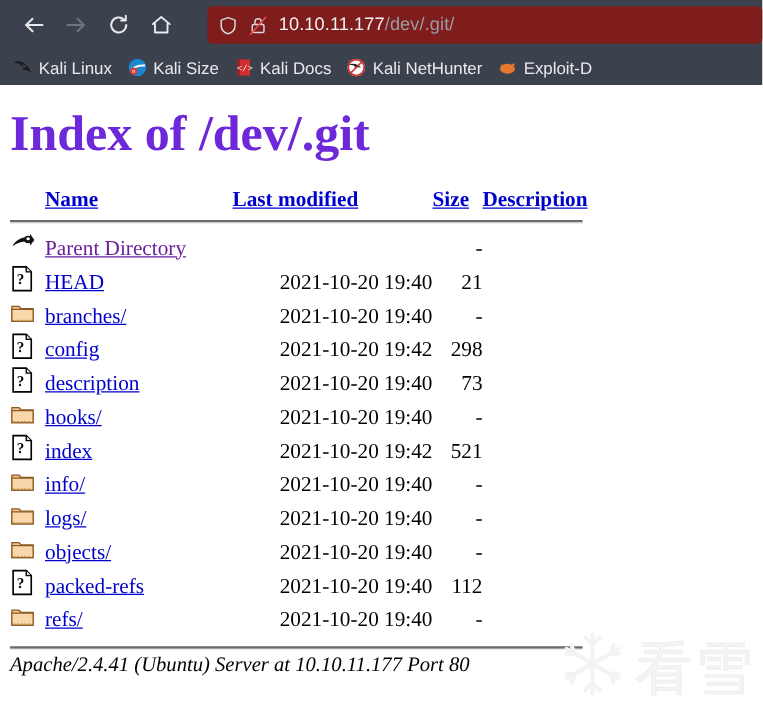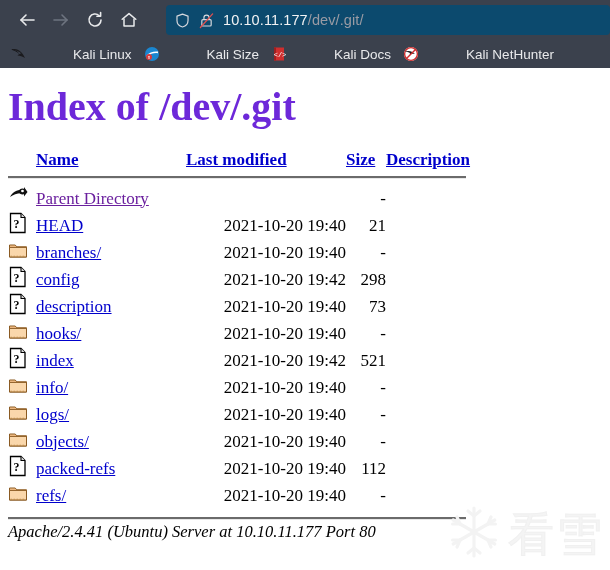--- a/index.html
+++ b/index.html
@@ -30,21 +30,21 @@
     align-items: center;
     justify-content: center;
     flex: 0 0 auto;
   }
   .nav-btn svg { display: block; }
 
   .urlbar {
     flex: 1 1 auto;
     margin-left: 20px;
     height: 30px;
-    background: #0c4a6e;
+    background: #7f1d1d;
     border-radius: 4px;
     display: flex;
     align-items: center;
     padding: 0 8px;
     box-sizing: border-box;
   }
   .urlbar .shield { flex: 0 0 auto; margin-right: 7px; display:flex; }
   .urlbar .lock   { flex: 0 0 auto; margin-right: 8px; display:flex; }
   .url-text {
     font-family: "Liberation Sans", sans-serif;
@@ -65,21 +65,20 @@
     box-sizing: border-box;
     overflow: hidden;
     white-space: nowrap;
   }
   .bookmark {
     display: flex;
     align-items: center;
     flex: 0 0 auto;
     padding: 0 6px;
     height: 24px;
-    gap: 42px;
   }
   .bookmark .bm-icon {
     width: 16px; height: 16px;
     margin-right: 5px;
     flex: 0 0 auto;
     display: flex; align-items: center; justify-content: center;
   }
   .bookmark .bm-label {
     font-size: 13.5px;
     color: #e9eaec;
@@ -279,20 +278,30 @@
       <svg width="16" height="16" viewBox="0 0 16 16">
         <circle cx="8" cy="8" r="7" fill="#ffffff"></circle>
         <circle cx="8" cy="8" r="6.4" fill="none" stroke="#cf2e2e" stroke-width="1.4"></circle>
         <path d="M2 6 C5 4 9 5 12 8 C10 7.5 8 7.6 6.5 8.6 C8 7 6 5.6 2 6 Z" fill="#1b1b1e"></path>
         <path d="M3 13 L13 3" stroke="#cf2e2e" stroke-width="1.4"></path>
       </svg>
     </span>
     <span class="bm-label">Kali NetHunter</span>
   </div>
 
+  <div class="bookmark">
+    <span class="bm-icon">
+      <svg width="16" height="16" viewBox="0 0 16 16">
+        <ellipse cx="8" cy="9" rx="6" ry="4" fill="#e8772e"></ellipse>
+        <path d="M3 6 L6.5 8.5" stroke="#e8772e" stroke-width="1.4"></path>
+        <path d="M13.5 5 L10 8" stroke="#e8772e" stroke-width="1.4"></path>
+      </svg>
+    </span>
+    <span class="bm-label">Exploit-D</span>
+  </div>
 </div>
 
 <div class="page">
 
   <h1 class="page-title">Index of /dev/.git</h1>
 
   <div class="listing">
     <table class="idx">
       <thead>
         <tr>

